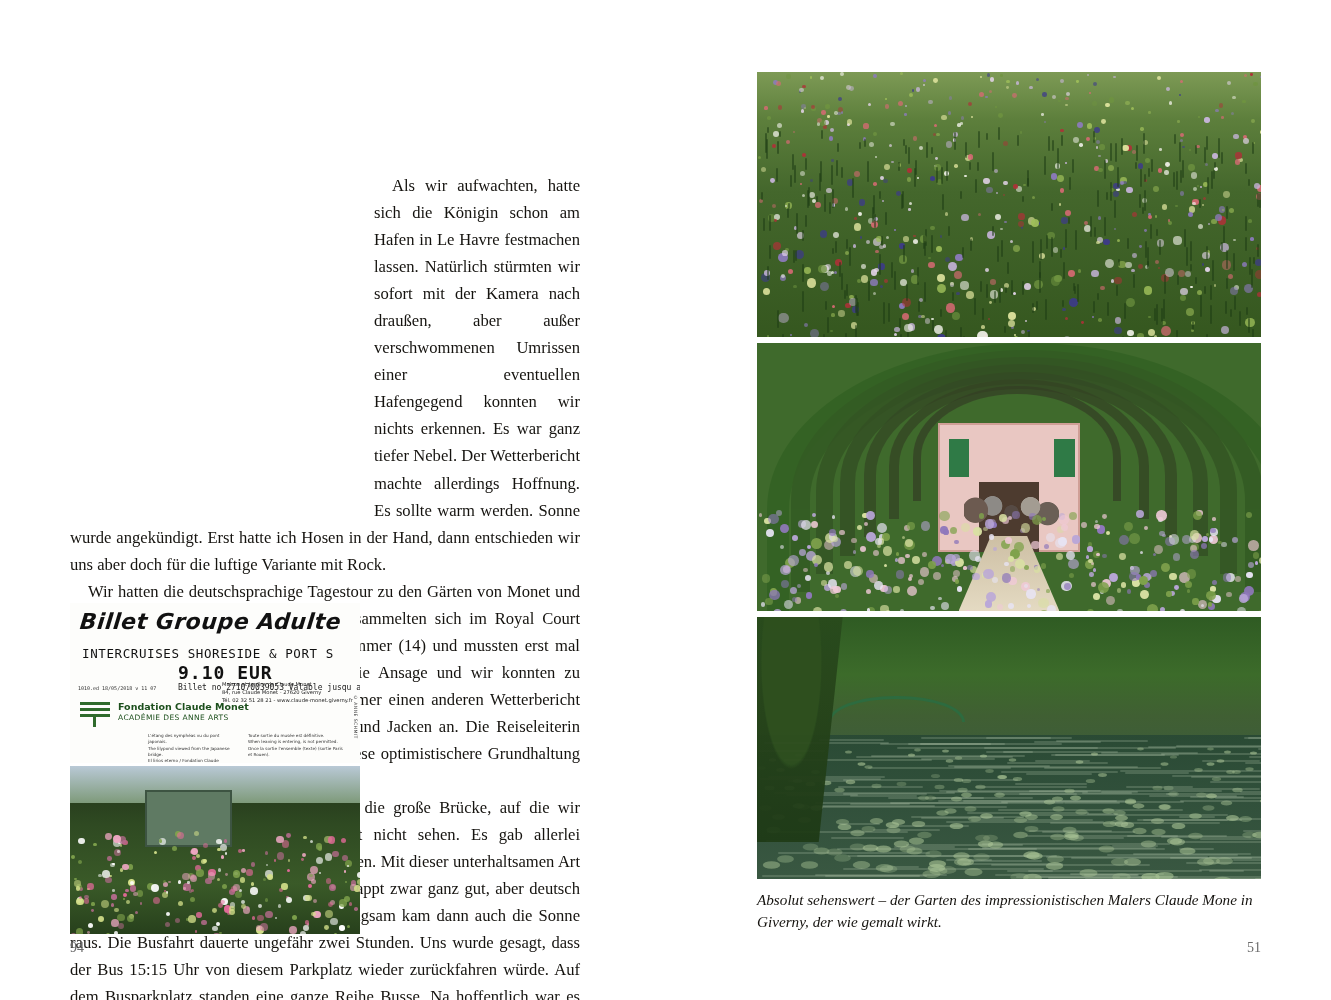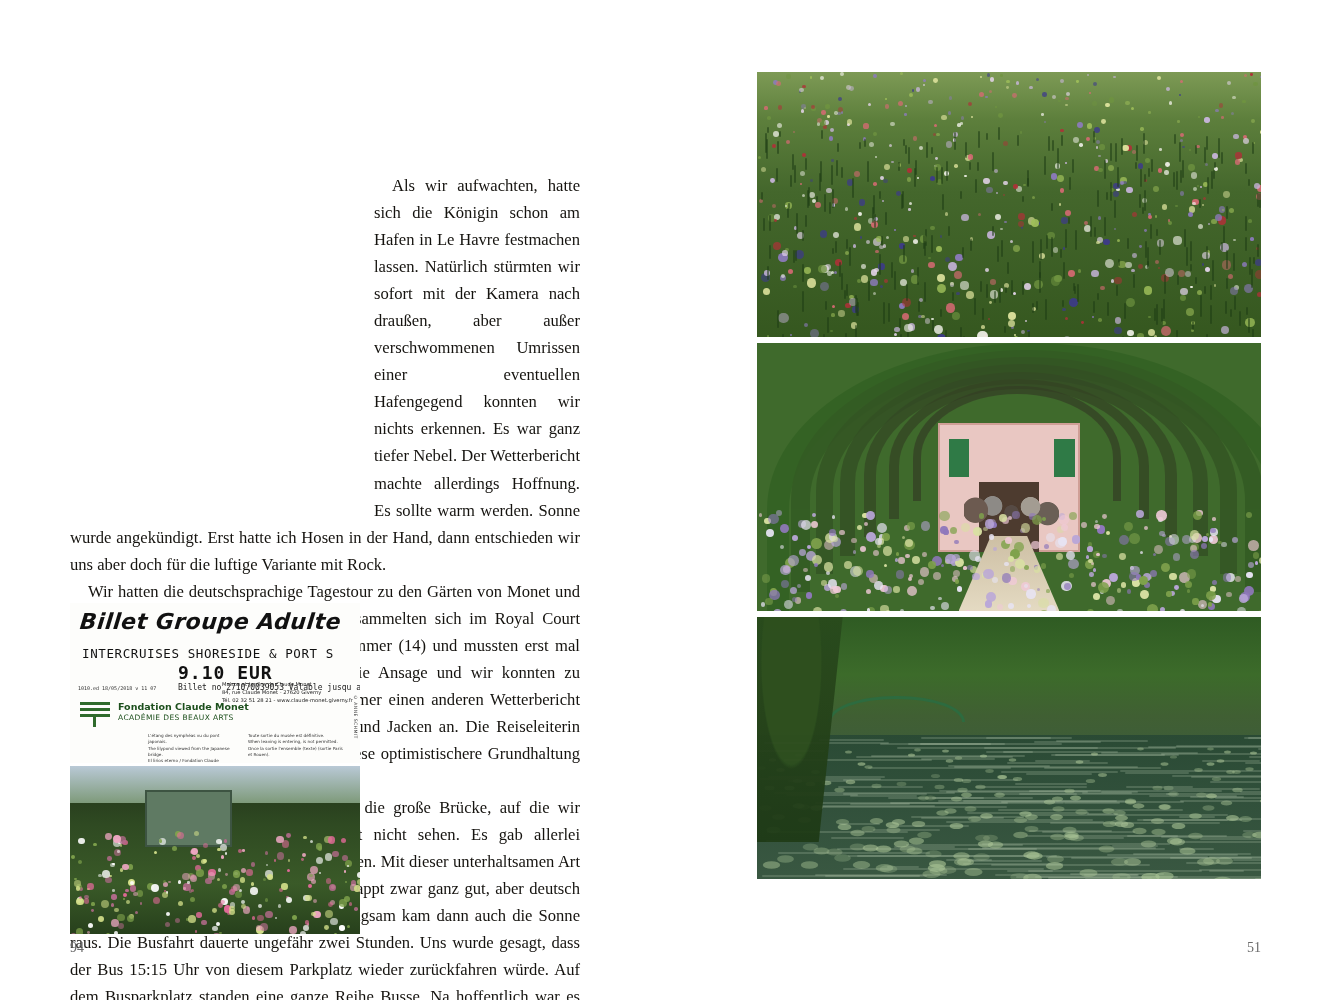--- a/index.html
+++ b/index.html
@@ -388,21 +388,21 @@
       <div class="ticket-price">9.10 EUR</div>
       <div class="ticket-no">Billet no 271070039053
 Valable jusqu au 01/11/2018 inclus</div>
       <div class="ticket-left-small">1010.ed 18/05/2018 v 11 07</div>
 
       <div class="ticket-logo">
         <div class="bars"></div>
         <div class="stem"></div>
       </div>
       <div class="ticket-found">Fondation Claude Monet</div>
-      <div class="ticket-acad">ACADÉMIE DES BEAUX ARTS</div>
+      <div class="ticket-acad">ACADÉMIE DES ANNE ARTS</div>
       <div class="ticket-addr">Maison et jardins de Claude Monet
 84, rue Claude Monet - 27620 Giverny
 Tél. 02 32 51 28 21 - www.claude-monet.giverny.fr</div>
       <div class="ticket-fine-left">L'étang des nymphéas vu du pont japonais.
 The lilypond viewed from the Japanese bridge.
 El lirios eterno / Fondation Claude Monet Giverny.</div>
       <div class="ticket-fine-right">Toute sortie du musée est définitive.
 When leaving is entering, is not permitted.
 Once la sortie l'ensemble (texte) (sortie Paris et Rouen).</div>
       <div class="ticket-credit">© ANNE SCHMIT</div>
@@ -2125,17 +2125,18 @@
             <div class="p3-lily" style="left:91.43%;top:99.99%;transform:scale(2.10);opacity:0.70"></div>
             <div class="p3-lily" style="left:94.49%;top:37.13%;transform:scale(1.16);opacity:0.63"></div>
             <div class="p3-lily" style="left:86.20%;top:68.63%;transform:scale(1.63);opacity:0.49"></div>
             <div class="p3-lily" style="left:8.24%;top:48.79%;transform:scale(1.33);opacity:0.46"></div>
             <div class="p3-lily" style="left:2.27%;top:15.97%;transform:scale(0.84);opacity:0.77"></div>
           </div>
         <div class="p3-willow"></div>
       </div>
     </div>
 
+    <div class="caption">Absolut sehenswert – der Garten des impressionistischen Malers Claude Mone in Giverny, der wie gemalt wirkt.</div>
 
     <div class="folio folio-right">51</div>
   </div>
 
 </div>
 
 </body></html>

